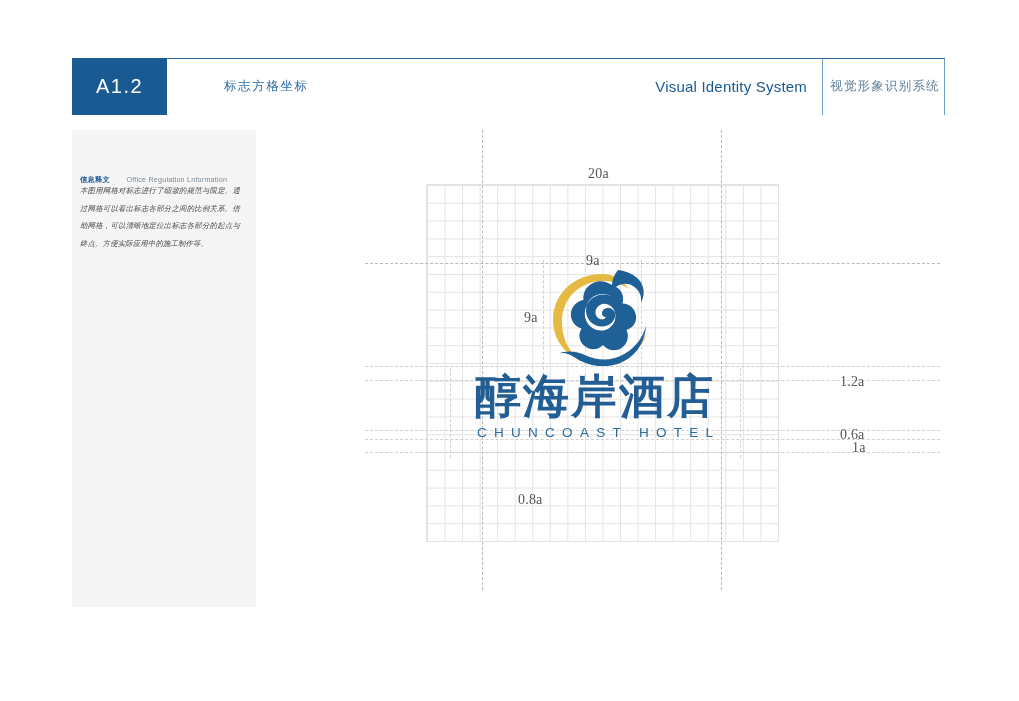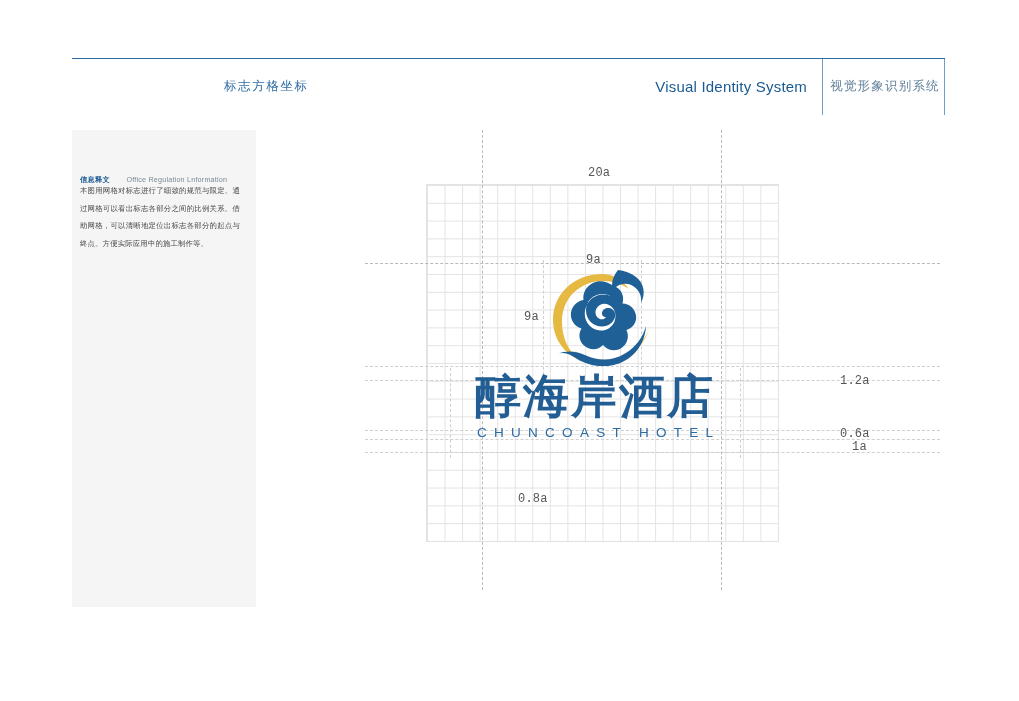--- a/index.html
+++ b/index.html
@@ -141,20 +141,21 @@
     position: absolute;
     left: 8px;
     top: 52px;
     width: 160px;
     color: #4a4a4a;
     font-size: 7.4px;
     line-height: 17.5px;
     letter-spacing: 0.15px;
     text-align: justify;
     font-family: "DejaVu Sans", sans-serif;
+    font-style: italic;
   }
 
   
   #stage {
     position: absolute;
     left: 340px;
     top: 130px;
     width: 600px;
     height: 460px;
   }
@@ -191,24 +192,24 @@
   }
   .guide-faint-h {
     position: absolute;
     height: 0;
     border-top: 1px dashed #cfcfcf;
   }
 
   .dim-label {
     position: absolute;
     color: #555555;
-    font-size: 12px;
+    font-size: 14px;
     letter-spacing: 0.2px;
     white-space: nowrap;
-    font-family: Liberation Mono, monospace;
+    font-family: Liberation Serif, serif;
   }
 
   
   #logo-lockup {
     position: absolute;
     left: 110px;   
     top: 133px;    
     width: 290px;
     height: 190px;
   }
@@ -238,20 +239,23 @@
     text-indent: 7.3px;
     font-family: "Liberation Sans", sans-serif;
   }
 </style>
 </head>
 <body>
 
 <div id="header-bar">
   <div id="header-rule"></div>
 
+  <div id="section-code-box">
+    <span id="section-code-label">A1.2</span>
+  </div>
 
   <div id="section-title-cn">标志方格坐标</div>
 
   <div id="header-system-en">Visual Identity System</div>
 
   <div id="header-divider"></div>
 
   <div id="header-system-cn">视觉形象识别系统</div>
 
   <div id="header-right-edge"></div>

